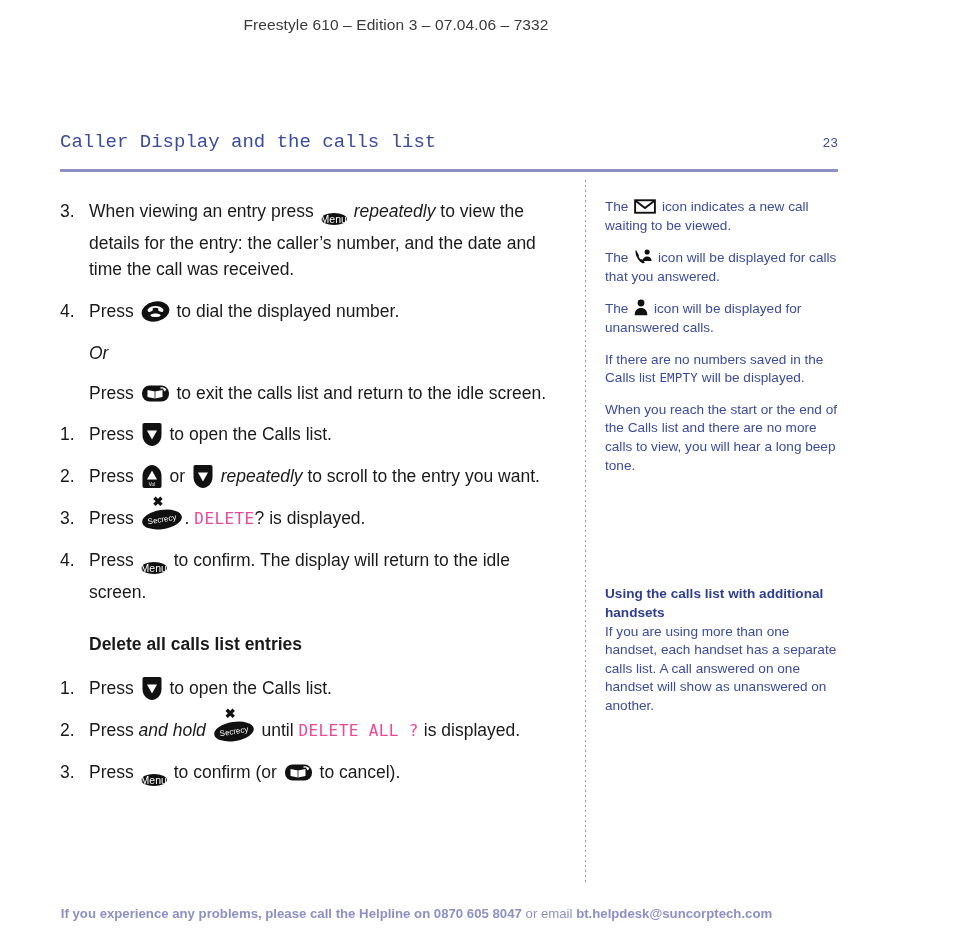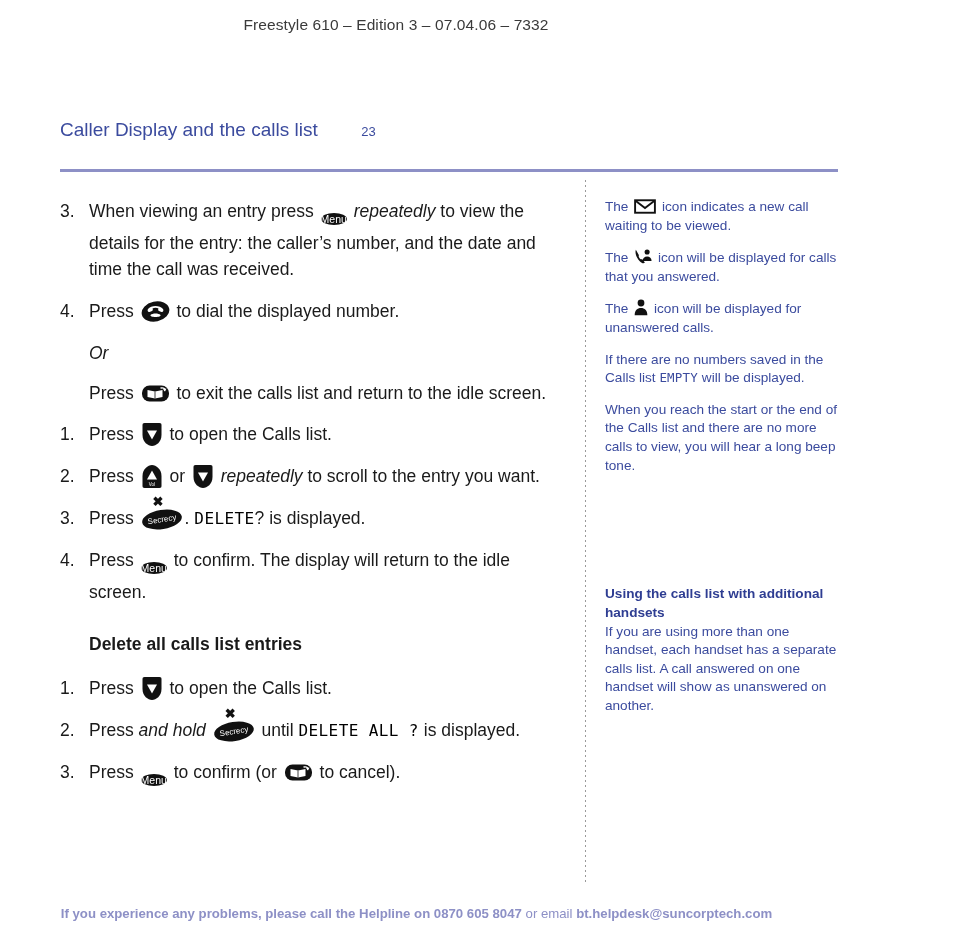--- a/index.html
+++ b/index.html
@@ -24,27 +24,28 @@
     width: 792px;
     text-align: center;
     font-size: 15.5px;
     color: #3a3a3a;
     letter-spacing: 0.1px;
   }
 
   
   .section-header {
     position: absolute;
-    top: 119px;
+    top: 131px;
     left: 60px;
     width: 778px;
     display: flex;
     align-items: baseline;
-    justify-content: flex-start;
+    justify-content: space-between;
     color: #3b4b9e;
+    font-family: Liberation Mono, monospace;
   }
   .section-title {
     font-size: 19px;
     color: #3b4b9e;
   }
   .page-number {
     font-size: 13px;
     color: #3b4b9e;
     width: 58px;
     text-align: right;
@@ -183,21 +184,21 @@
   .key-arrow {
     width: 22px;
     height: 25px;
     margin: 0 2px;
     vertical-align: -7px;
   }
 
   
   .lcd {
     font-family: "DejaVu Sans Mono", "Liberation Mono", monospace;
-    color: #000000;
+    color: #ec4899;
     font-size: 16px;
     letter-spacing: 0.4px;
   }
 
   
   .side-col {
     position: absolute;
     top: 198px;
     left: 605px;
     width: 238px;

